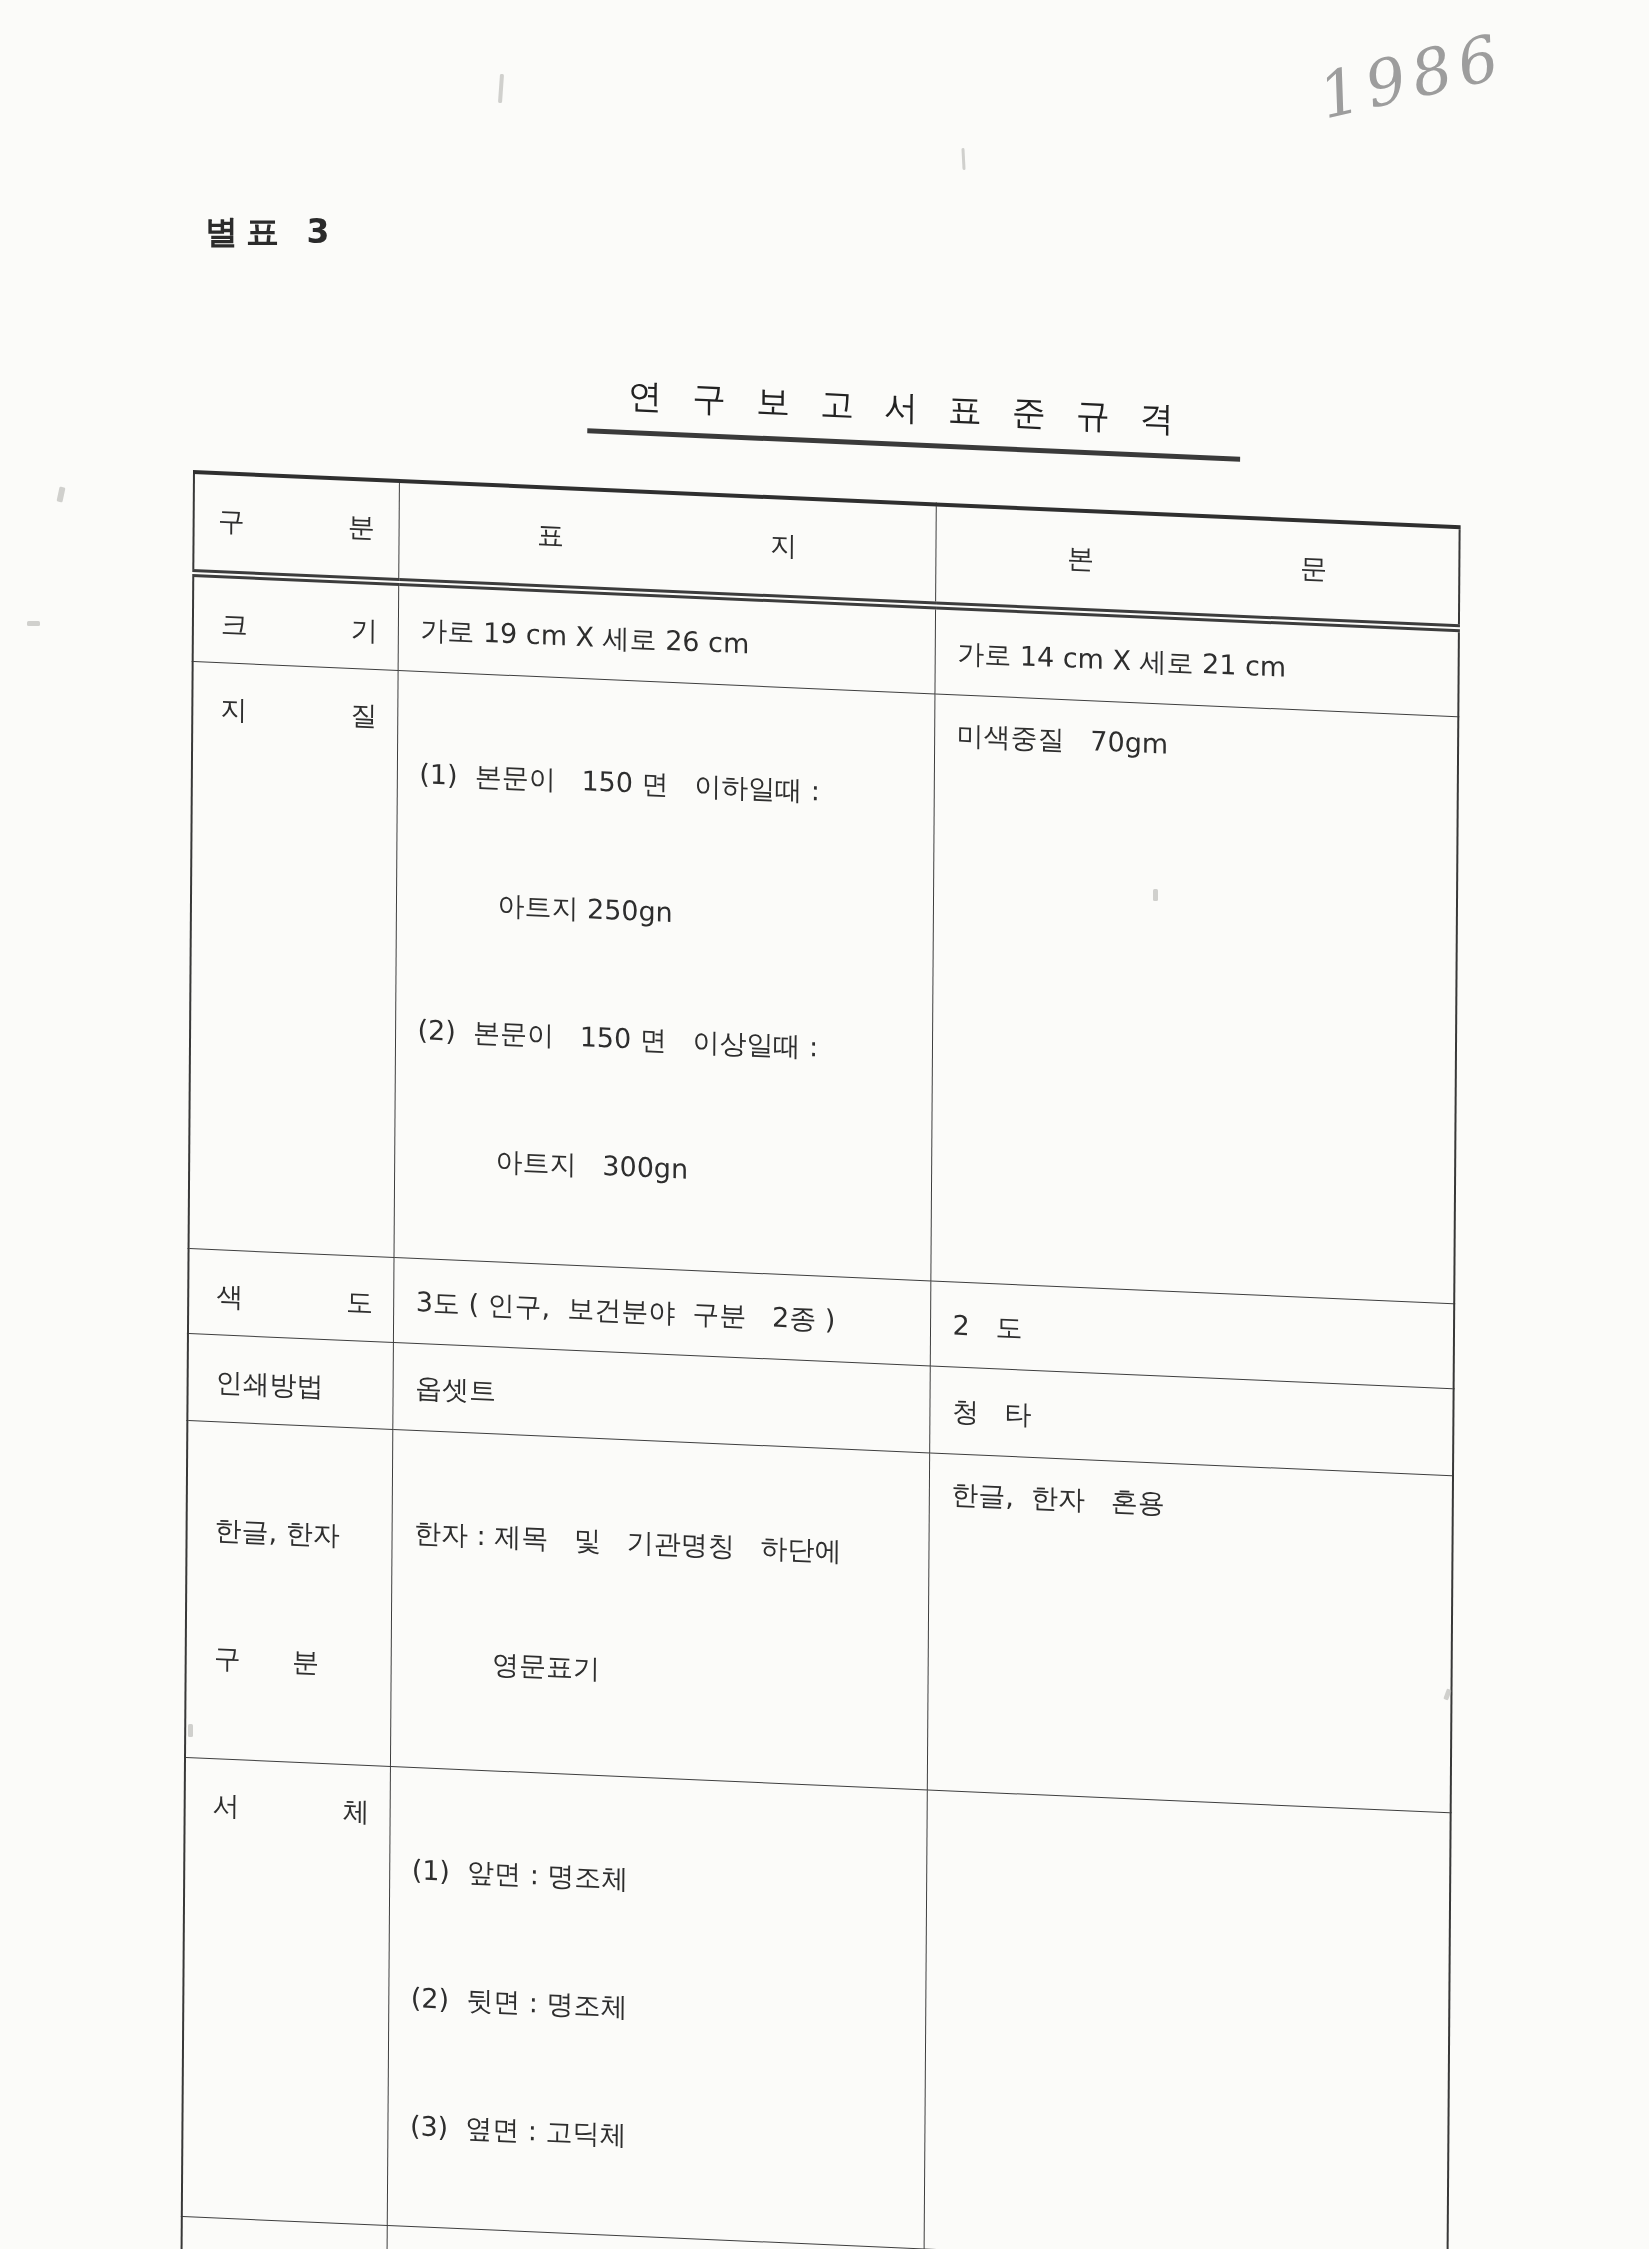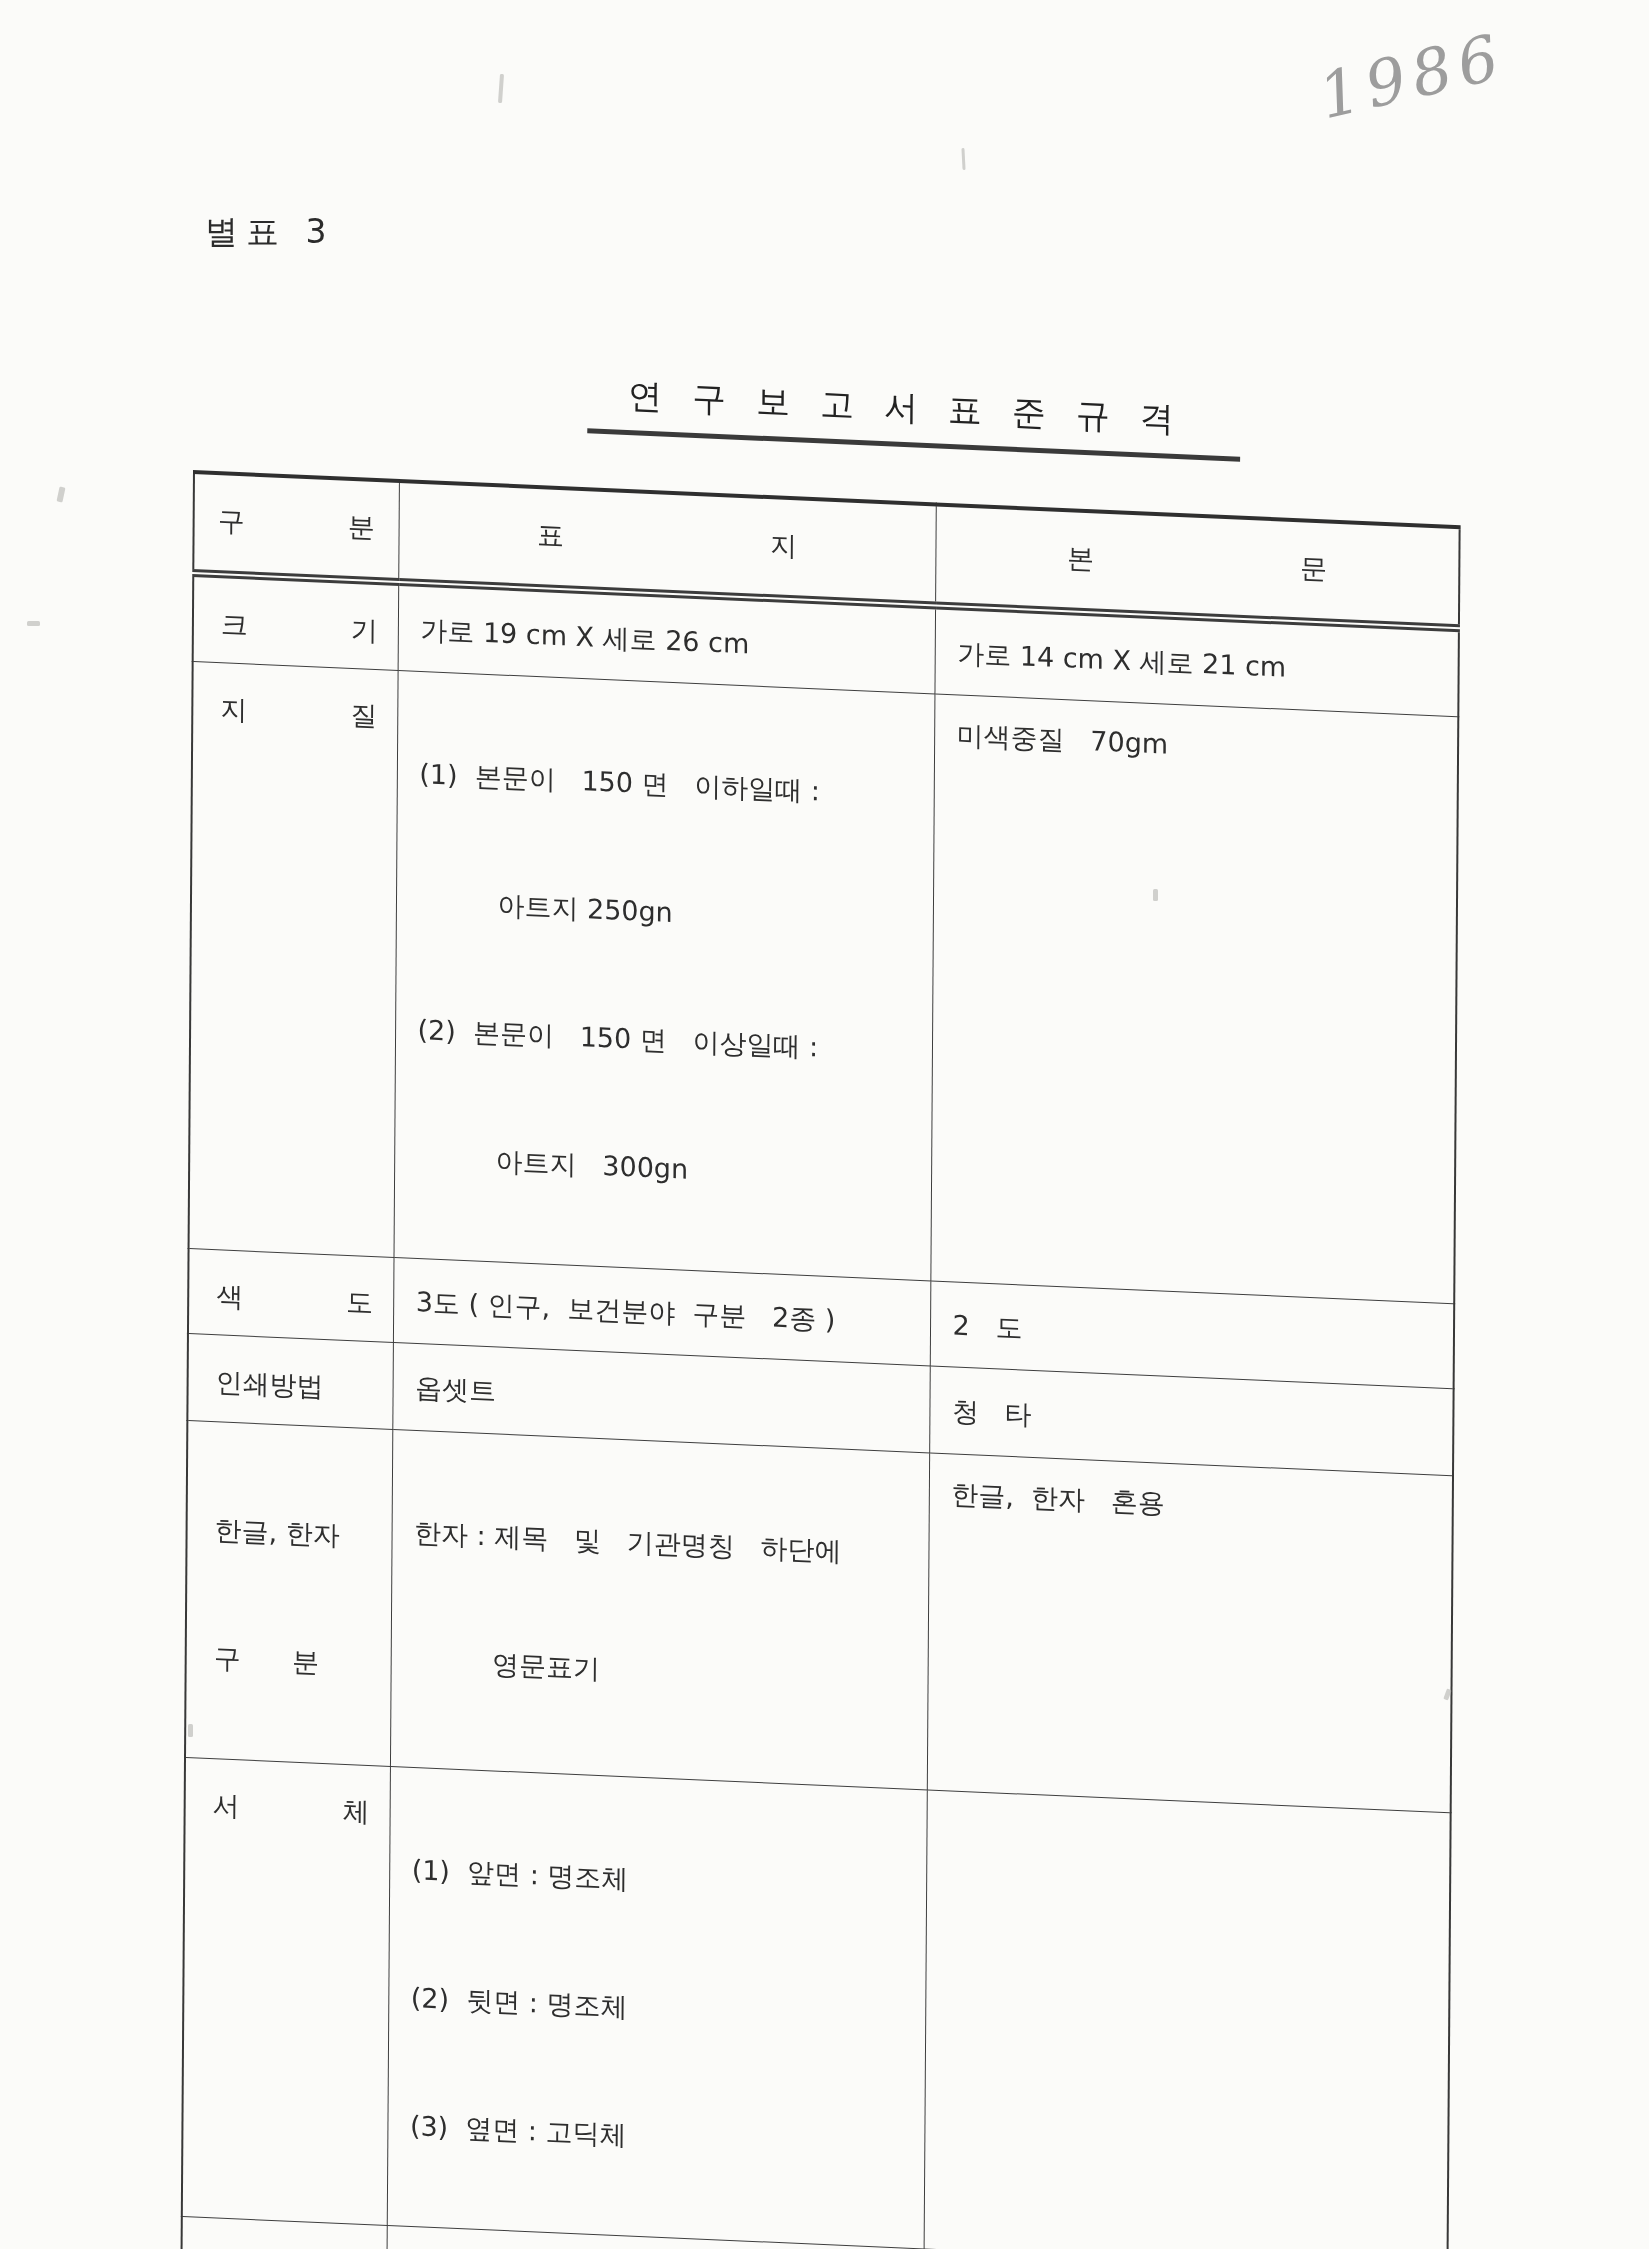--- a/index.html
+++ b/index.html
@@ -10,21 +10,21 @@
   }
   .skew{position:absolute;left:0;top:0;width:1649px;height:2250px;
     transform:rotate(0.4deg) skewY(2.1deg);transform-origin:193px 470px;}
   
   .year{position:absolute;left:1318px;top:40px;
     font-family:"DejaVu Serif",serif;font-style:italic;
     font-size:63px;color:#9d9d9d;letter-spacing:7px;
     transform:rotate(-13deg);}
   
   .annex{position:absolute;left:205px;top:210px;font-size:33px;
-    letter-spacing:8px;color:#2b2b2b;}
+    letter-spacing:8px;color:#2b2b2b;font-weight:bold;}
   
   .title-wrap{position:absolute;left:584px;top:354px;width:663px;text-align:center;}
   .title{font-size:34px;letter-spacing:30px;white-space:pre;color:#222;}
   .title-rule{margin-top:11px;height:5.4px;background:#3a3a3a;width:653px;margin-left:3px;}
   
   table.spec{position:absolute;left:193px;top:470px;width:1266px;
     border-collapse:collapse;table-layout:fixed;
     border:2.5px solid #383838;border-top:4.5px solid #2f2f2f;border-bottom:2px solid #8a8a8a;}
   td{border:1.5px solid #3e3e3e;vertical-align:top;
     font-size:27px;padding:7px 9px 5px 22px;white-space:pre-wrap;overflow:hidden;}

